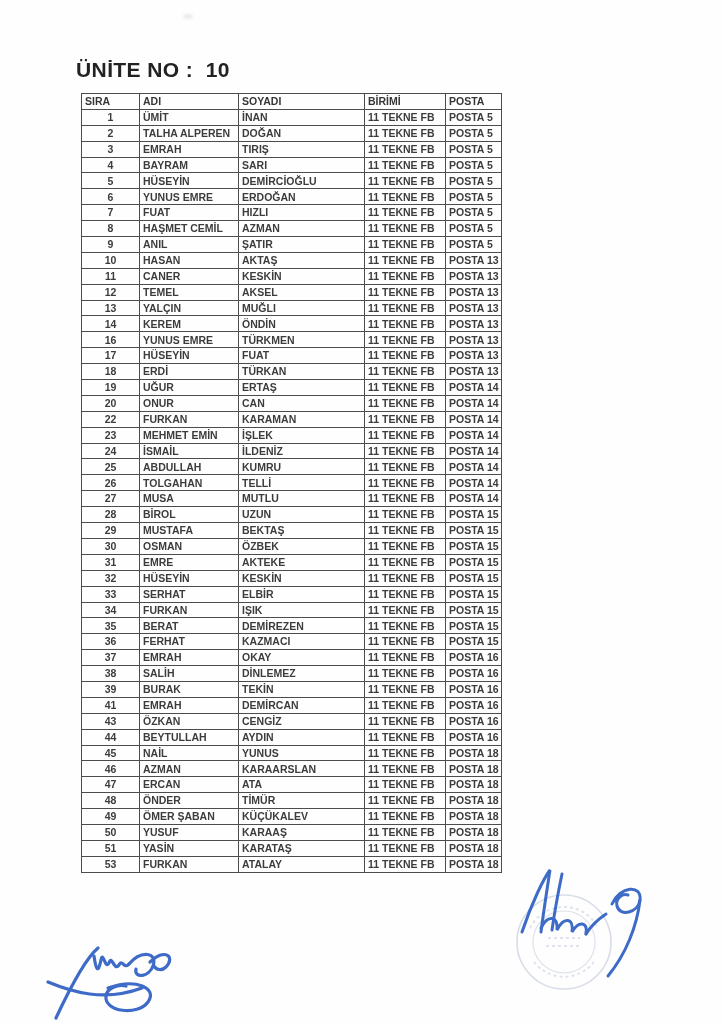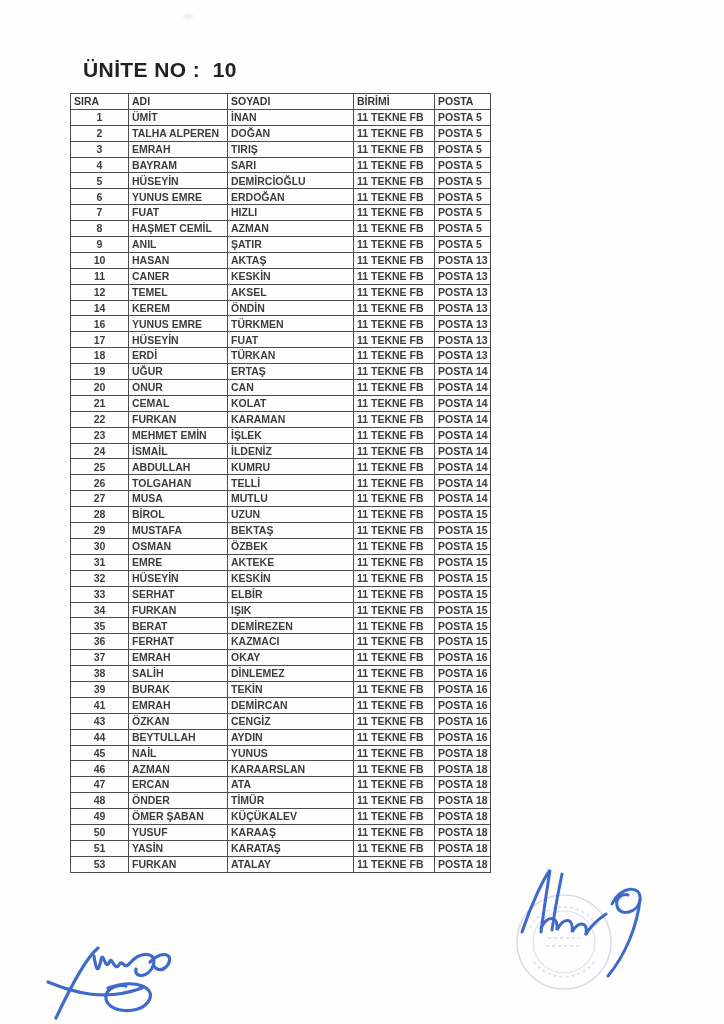--- a/index.html
+++ b/index.html
@@ -7,26 +7,26 @@
     width:724px;height:1024px;position:relative;overflow:hidden;
     background:#ffffff;
     font-family:"Liberation Sans", sans-serif;
   }
   .page{position:absolute;inset:0;background:#fefefe;}
   .scan-smudge{
     position:absolute;left:183px;top:14px;width:10px;height:5px;
     background:#ededed;border-radius:50%;filter:blur(1px);
   }
   .title{
-    position:absolute;left:83px;top:58px;margin:0;
+    position:absolute;left:76px;top:58px;margin:0;
     font-size:21px;font-weight:bold;color:#222;
     letter-spacing:0.4px;white-space:pre;
   }
   table.roster{
-    position:absolute;left:70px;top:93px;width:420px;
+    position:absolute;left:81px;top:93px;width:420px;
     border-collapse:collapse;table-layout:fixed;
   }
   table.roster th, table.roster td{
     border:1px solid #4c4c4c;
     font-size:10.5px;font-weight:600;color:#3c3c3c;
     padding:0 3px;height:14.9px;line-height:1;
     white-space:nowrap;overflow:hidden;text-align:left;
   }
   table.roster th{font-weight:600;color:#363636;}
   table.roster td.num{text-align:center;}
@@ -139,20 +139,27 @@
           <td>POSTA 13</td>
         </tr>
         <tr>
           <td class="num">12</td>
           <td>TEMEL</td>
           <td>AKSEL</td>
           <td>11 TEKNE FB</td>
           <td>POSTA 13</td>
         </tr>
         <tr>
+          <td class="num">13</td>
+          <td>YALÇIN</td>
+          <td>MUĞLI</td>
+          <td>11 TEKNE FB</td>
+          <td>POSTA 13</td>
+        </tr>
+        <tr>
           <td class="num">14</td>
           <td>KEREM</td>
           <td>ÖNDİN</td>
           <td>11 TEKNE FB</td>
           <td>POSTA 13</td>
         </tr>
         <tr>
           <td class="num">16</td>
           <td>YUNUS EMRE</td>
           <td>TÜRKMEN</td>
@@ -177,27 +184,20 @@
           <td class="num">19</td>
           <td>UĞUR</td>
           <td>ERTAŞ</td>
           <td>11 TEKNE FB</td>
           <td>POSTA 14</td>
         </tr>
         <tr>
           <td class="num">20</td>
           <td>ONUR</td>
           <td>CAN</td>
-          <td>11 TEKNE FB</td>
-          <td>POSTA 14</td>
-        </tr>
-        <tr>
-          <td class="num">21</td>
-          <td>CEMAL</td>
-          <td>KOLAT</td>
           <td>11 TEKNE FB</td>
           <td>POSTA 14</td>
         </tr>
         <tr>
           <td class="num">22</td>
           <td>FURKAN</td>
           <td>KARAMAN</td>
           <td>11 TEKNE FB</td>
           <td>POSTA 14</td>
         </tr>

